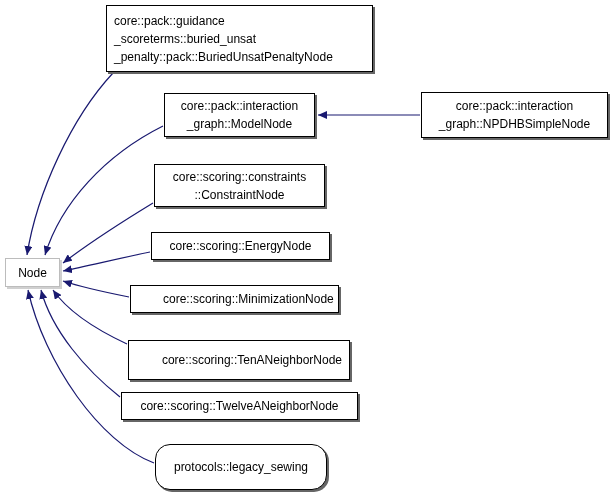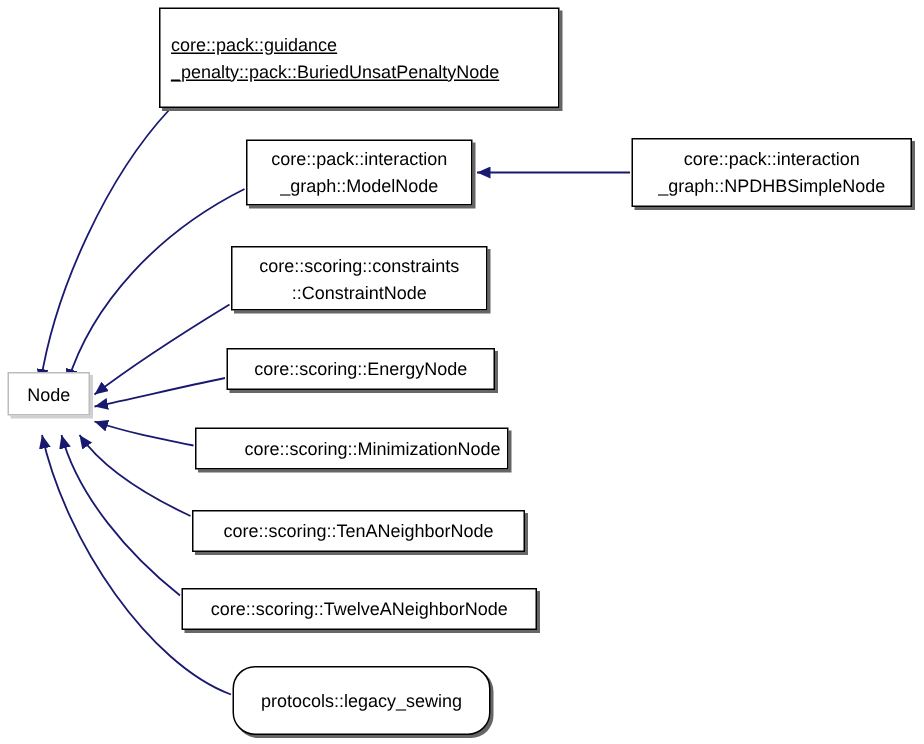--- a/index.html
+++ b/index.html
@@ -59,46 +59,47 @@
       <path d="M163,126 C105,155 61,203 45,255" fill="none" stroke="#191970" stroke-width="1.2" marker-end="url(#arrowhead)"></path>
       <path d="M153,203 C112,228 80,250 63,263" fill="none" stroke="#191970" stroke-width="1.2" marker-end="url(#arrowhead)"></path>
       <path d="M150,252 C116,259 88,266 63,271" fill="none" stroke="#191970" stroke-width="1.2" marker-end="url(#arrowhead)"></path>
       <path d="M129,297 C104,292 84,288 63,281" fill="none" stroke="#191970" stroke-width="1.2" marker-end="url(#arrowhead)"></path>
       <path d="M127,344 C97,330 69,313 53,290" fill="none" stroke="#191970" stroke-width="1.2" marker-end="url(#arrowhead)"></path>
       <path d="M120,397 C86,370 52,331 41,290" fill="none" stroke="#191970" stroke-width="1.2" marker-end="url(#arrowhead)"></path>
       <path d="M154,463 C100,443 44,362 28,290" fill="none" stroke="#191970" stroke-width="1.2" marker-end="url(#arrowhead)"></path>
       <path d="M420,115 L318,115" fill="none" stroke="#191970" stroke-width="1.2" marker-end="url(#arrowhead)"></path>
     </svg>
 
-<div class="cls focus" style="left: 5px; top: 248px; width: 55px; height: 29px; text-align: center;">
+<div class="cls focus" style="left: 5px; top: 258px; width: 55px; height: 29px; text-align: center;">
       <div class="line">Node</div>
     </div>
-    <div class="cls" style="left: 106px; top: 5px; width: 267px; height: 67px; text-align: left; text-decoration: underline;">
+    <div class="cls" style="left: 106px; top: 5px; width: 267px; height: 67px; text-align: left;">
       <div class="line">core::pack::guidance</div>
+      <div class="line">_scoreterms::buried_unsat</div>
       <div class="line">_penalty::pack::BuriedUnsatPenaltyNode</div>
     </div>
     <div class="cls" style="left: 164px; top: 93px; width: 151px; height: 44px; text-align: center;">
       <div class="line">core::pack::interaction</div>
       <div class="line">_graph::ModelNode</div>
     </div>
     <div class="cls" style="left: 421px; top: 92px; width: 187px; height: 46px; text-align: center;">
       <div class="line">core::pack::interaction</div>
       <div class="line">_graph::NPDHBSimpleNode</div>
     </div>
     <div class="cls" style="left: 151px; top: 232px; width: 179px; height: 28px; text-align: center;">
       <div class="line">core::scoring::EnergyNode</div>
     </div>
     <div class="cls" style="left: 154px; top: 164px; width: 171px; height: 43px; text-align: center;">
       <div class="line">core::scoring::constraints</div>
       <div class="line">::ConstraintNode</div>
     </div>
     <div class="cls" style="left: 130px; top: 285px; width: 209px; height: 28px; text-align: center; padding-left: 32px;">
       <div class="line">core::scoring::MinimizationNode</div>
     </div>
-    <div class="cls" style="left: 128px; top: 340px; width: 222px; height: 28px; text-align: center;">
+    <div class="cls" style="left: 128px; top: 340px; width: 222px; height: 40px; text-align: right;">
       <div class="line">core::scoring::TenANeighborNode</div>
     </div>
     <div class="cls" style="left: 121px; top: 392px; width: 237px; height: 28px; text-align: center;">
       <div class="line">core::scoring::TwelveANeighborNode</div>
     </div>
     <div class="cls" style="left: 155px; top: 444px; width: 172px; height: 46px; text-align: center; border-radius: 15px;">
       <div class="line">protocols::legacy_sewing</div>
     </div>
   </div>
 

